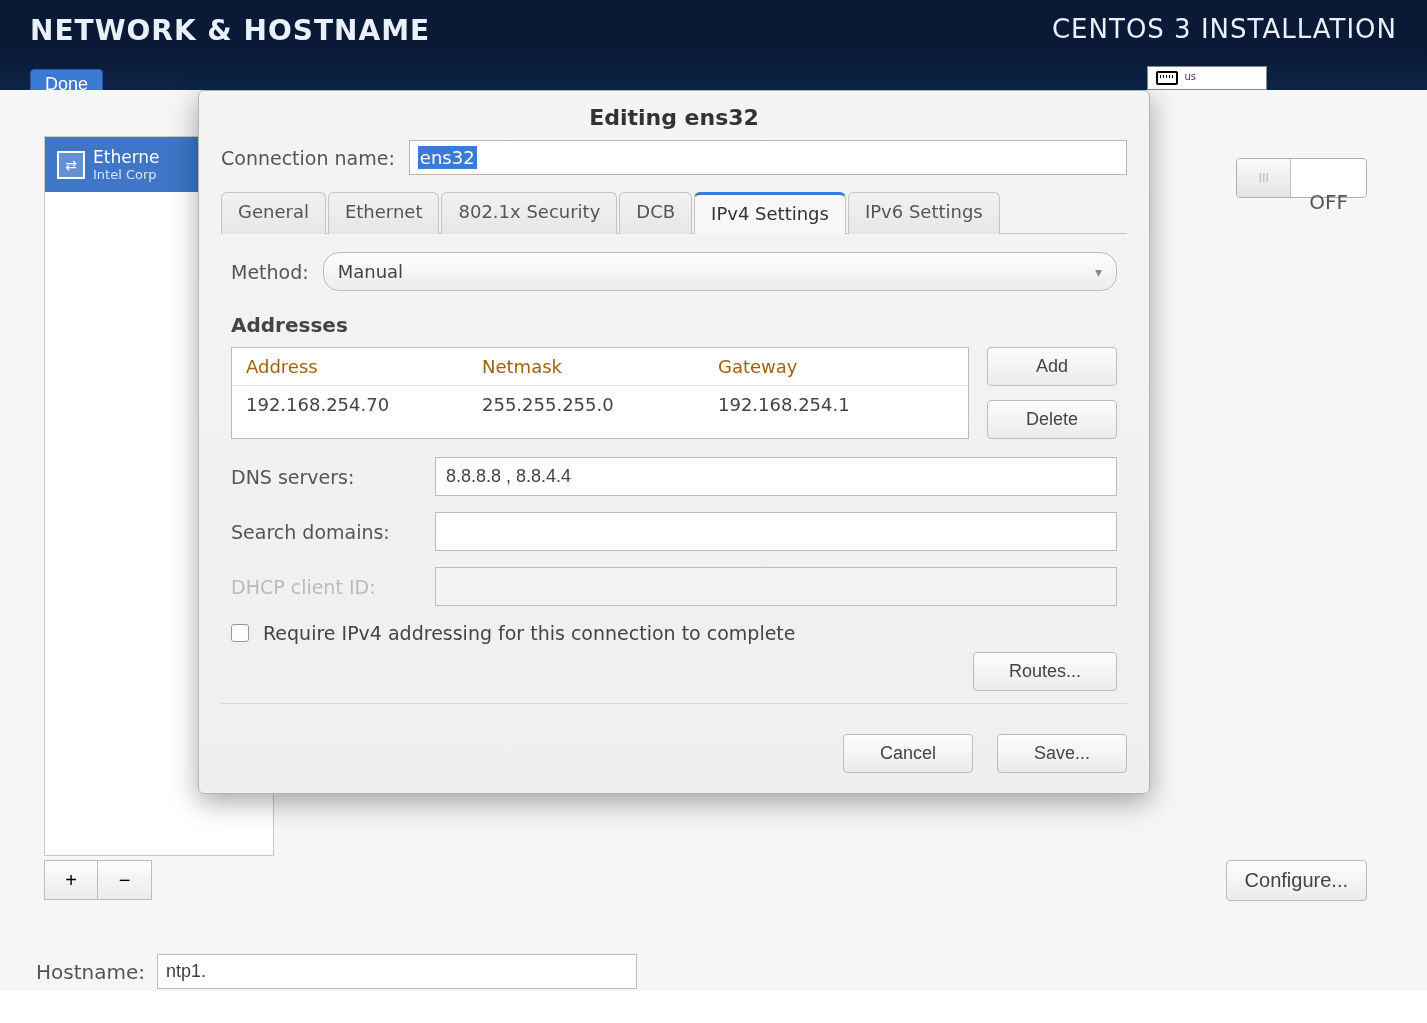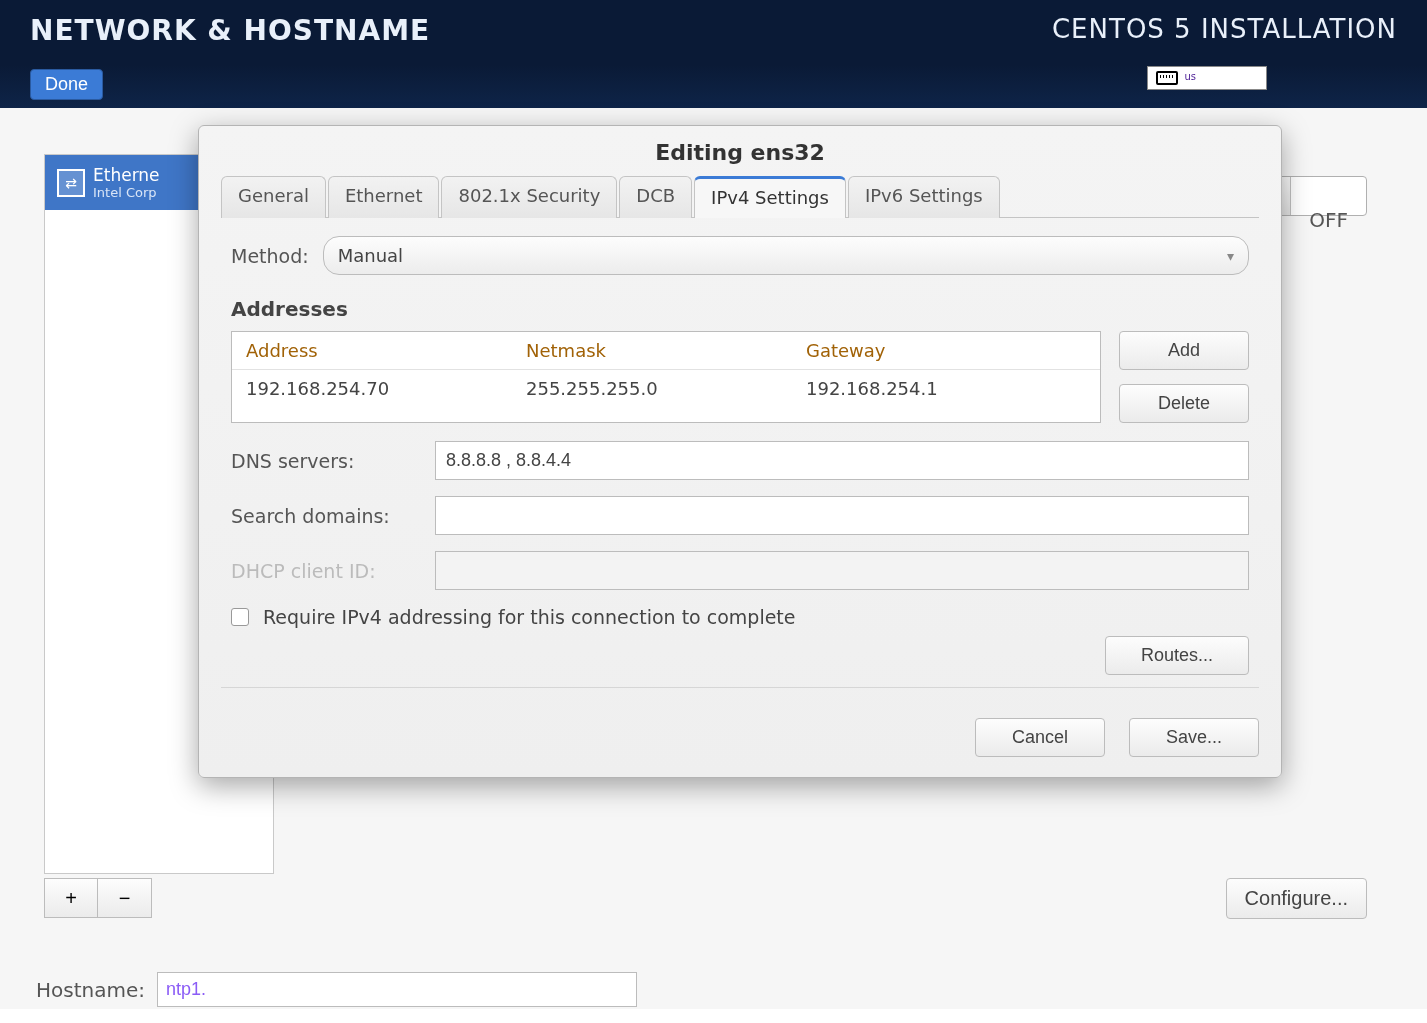--- a/index.html
+++ b/index.html
@@ -8,21 +8,21 @@
     background: #fff;
     width: 1427px;
     height: 1023px;
     overflow: hidden;
     position: relative;
   }
   .topbar {
     background: linear-gradient(180deg, #0a1a36 0%, #0a1a36 60%, #0e2448 100%);
     color: #fff;
     padding: 14px 30px 6px 30px;
-    height: 108px;
+    height: 90px;
     position: relative;
   }
   .title-row {
     display: flex;
     justify-content: space-between;
     align-items: flex-start;
   }
   .page-title {
     font-size: 28px;
     font-weight: 700;
@@ -168,28 +168,28 @@
     align-items: center;
     gap: 12px;
     font-size: 20px;
     color: #555;
   }
   .hostname-row input {
     width: 480px;
     font-size: 18px;
     padding: 6px 8px;
     border: 1px solid #bcbcbc;
-    color: #8b5cf6;
+    color: #404040;
   }
 
   
   .dialog {
     position: absolute;
-    left: 198px; top: 17px;
-    width: 1084px;
+    left: 198px; top: 0px;
+    width: 952px;
     background: linear-gradient(#f4f4f4,#efefef);
     border: 1px solid #b4b4b4;
     border-radius: 6px;
     box-shadow: 0 8px 28px rgba(0,0,0,0.35);
   }
   .dialog .titlebar {
     text-align: center;
     font-size: 22px;
     font-weight: 600;
     color: #333;
@@ -317,21 +317,21 @@
     gap: 24px;
     padding: 0 22px 20px;
   }
 </style>
 </head>
 <body>
 
 <div class="topbar">
   <div class="title-row">
     <div class="page-title">NETWORK &amp; HOSTNAME</div>
-    <div class="install-title">CENTOS 5 INSTALLATION</div>
+    <div class="install-title">CENTOS 3 INSTALLATION</div>
   </div>
   <button class="done-btn">Done</button>
   <div class="keyboard-indicator">
     <span class="kb-icon"></span>
     <span>us</span>
   </div>
 </div>
 
 <div class="main">
 
@@ -358,20 +358,26 @@
 
   <div class="hostname-row">
     <label>Hostname:</label>
     <input value="ntp1." style="">
   </div>
 
   <div class="dialog">
     <div class="titlebar">Editing ens32</div>
     <div class="body">
 
+      <div class="row">
+        <label>Connection name:</label>
+        <div class="conn-name">
+          <span class="sel">ens32</span>
+        </div>
+      </div>
 
       <div class="tabs">
         <div class="tab">General</div>
         <div class="tab">Ethernet</div>
         <div class="tab">802.1x Security</div>
         <div class="tab">DCB</div>
         <div class="tab active">IPv4 Settings</div>
         <div class="tab">IPv6 Settings</div>
       </div>
 

